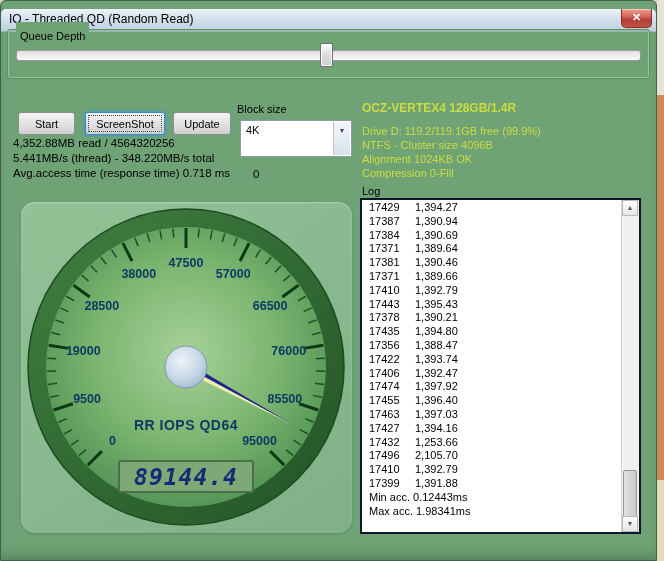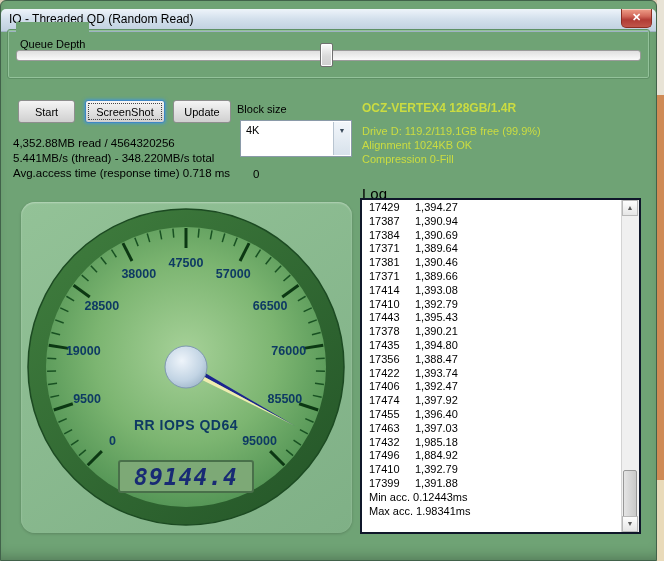--- a/index.html
+++ b/index.html
@@ -14,50 +14,50 @@
     border-radius:5px 5px 0 0;border-bottom:1px solid #9fb2c4;}
   .title-text{position:absolute;left:8px;top:3px;font-size:12px;color:#000;}
   .close-btn{position:absolute;right:4px;top:0;width:31px;height:19px;
     background:linear-gradient(#f0a08a,#d2685a 40%,#b13c35 60%,#c0554a);
     border:1px solid #8c2d22;border-top:none;border-radius:0 0 5px 5px;
     color:#fff;font-size:11px;font-weight:bold;text-align:center;line-height:17px;
     box-shadow:inset 0 1px 0 rgba(255,255,255,.45);box-sizing:border-box;cursor:default;}
 
   .qd-group{position:absolute;left:6px;top:28px;width:643px;height:50px;
     border:1px solid #5e9065;border-radius:3px;box-shadow:inset 0 0 0 1px #93c29a;box-sizing:border-box;}
-  .qd-label{position:absolute;left:8px;top:-8px;background:#6fa375;padding:16px 4px;font-size:11px;color:#000;}
+  .qd-label{position:absolute;left:8px;top:-8px;background:#6fa375;padding:8px 4px;font-size:11px;color:#000;}
   .slider-track{position:absolute;left:8px;right:8px;top:20px;height:9px;
     background:linear-gradient(#e0e0e0,#fafafa);border:1px solid #9b9b9b;border-radius:3px;}
   .slider-thumb{position:absolute;left:312px;top:13px;width:11px;height:22px;
     background:linear-gradient(180deg,#fdfdfd,#dadada 55%,#cfcfcf);
     border:1px solid #707070;border-radius:2px;box-shadow:inset 0 0 0 1px #fff;}
 
   .btn{position:absolute;height:23px;font-size:11px;font-family:"Liberation Sans",sans-serif;
     background:linear-gradient(#f5f5f5,#e4e4e4 45%,#d0d0d0);border:1px solid #8e8e8e;
-    border-radius:3px;color:#000;padding:0;}
+    border-radius:3px;color:#000;padding:0;margin-top:12px;}
   #btn-start{left:17px;top:99px;width:57px;}
   #btn-shot{left:84px;top:99px;width:80px;border-color:#3f87c4;
     box-shadow:0 0 3px 1px rgba(64,150,220,.75);outline:1px dotted #444;outline-offset:-4px;}
   #btn-update{left:172px;top:99px;width:58px;}
 
   .blocksize-label{position:absolute;left:236px;top:102px;font-size:11px;color:#000;}
   .combo{position:absolute;left:239px;top:119px;width:112px;height:37px;background:#fff;
     border:1px solid #8a9aa8;box-sizing:border-box;}
   .combo-value{position:absolute;left:5px;top:3px;font-size:11px;color:#000;}
   .combo-btn{position:absolute;right:1px;top:1px;bottom:1px;width:16px;
     background:linear-gradient(#f2f6fa,#d8e2ec);border-left:1px solid #b8c4d0;
     font-size:7px;color:#3a4a5a;text-align:center;line-height:17px;}
 
   .drive{position:absolute;left:361px;top:100px;color:#cbdc41;font-size:11px;line-height:14px;}
   .drive-title{font-weight:bold;font-size:12px;margin-bottom:9px;}
 
   .stats{position:absolute;left:12px;top:135px;font-size:11.5px;line-height:15px;color:#000;}
   .stat-counter{position:absolute;left:252px;top:167px;font-size:11.5px;color:#000;}
 
-  .log-label{position:absolute;left:361px;top:184px;font-size:15px;color:#000;}
+  .log-label{position:absolute;left:361px;top:184px;font-size:11px;color:#000;}
   .listbox{position:absolute;left:359px;top:197px;width:281px;height:336px;background:#fff;
     border:2px solid #0f172a;box-sizing:border-box;}
   .log-list{position:absolute;left:0;top:0;right:17px;bottom:0;overflow:hidden;
     padding:1px 0 0 7px;font-size:11px;line-height:13.8px;color:#000;}
   .log-iops{display:inline-block;width:46px;}
   .scrollbar{position:absolute;right:0;top:0;bottom:0;width:17px;background:#f0f0f0;border-left:1px solid #d4d4d4;}
   .scroll-btn{position:absolute;left:0;width:16px;height:16px;box-sizing:border-box;
     background:linear-gradient(#fdfdfd,#e6e6e6);border:1px solid #b8b8b8;
     color:#5a5a5a;font-size:7px;text-align:center;line-height:14px;}
   .scroll-up{top:0;}.scroll-down{bottom:0;}
@@ -103,53 +103,54 @@
     <div class="combo">
       <span class="combo-value">4K</span>
       <div class="combo-btn">
         <span>▼</span>
       </div>
     </div>
 
     <div class="drive">
       <div class="drive-title">OCZ-VERTEX4 128GB/1.4R</div>
       <div>Drive D: 119.2/119.1GB free (99.9%)</div>
+      <div>NTFS - Cluster size 4096B</div>
       <div>Alignment 1024KB OK</div>
       <div>Compression 0-Fill</div>
     </div>
 
     <div class="stats">
       <div>4,352.88MB read / 4564320256</div>
       <div>5.441MB/s (thread) - 348.220MB/s total</div>
       <div>Avg.access time (response time) 0.718 ms</div>
     </div>
     <div class="stat-counter">0</div>
 
     <div class="log-label">Log</div>
     <div class="listbox">
       <div class="log-list" id="log-list">
           <div class="log-row"><span class="log-iops">17429</span><span class="log-rate">1,394.27</span></div>
           <div class="log-row"><span class="log-iops">17387</span><span class="log-rate">1,390.94</span></div>
           <div class="log-row"><span class="log-iops">17384</span><span class="log-rate">1,390.69</span></div>
           <div class="log-row"><span class="log-iops">17371</span><span class="log-rate">1,389.64</span></div>
           <div class="log-row"><span class="log-iops">17381</span><span class="log-rate">1,390.46</span></div>
           <div class="log-row"><span class="log-iops">17371</span><span class="log-rate">1,389.66</span></div>
-          <div class="log-row"><span class="log-iops">17414</span><span class="log-rate">1,393.08</span></div>
           <div class="log-row"><span class="log-iops">17410</span><span class="log-rate">1,392.79</span></div>
           <div class="log-row"><span class="log-iops">17443</span><span class="log-rate">1,395.43</span></div>
           <div class="log-row"><span class="log-iops">17378</span><span class="log-rate">1,390.21</span></div>
           <div class="log-row"><span class="log-iops">17435</span><span class="log-rate">1,394.80</span></div>
           <div class="log-row"><span class="log-iops">17356</span><span class="log-rate">1,388.47</span></div>
           <div class="log-row"><span class="log-iops">17422</span><span class="log-rate">1,393.74</span></div>
           <div class="log-row"><span class="log-iops">17406</span><span class="log-rate">1,392.47</span></div>
           <div class="log-row"><span class="log-iops">17474</span><span class="log-rate">1,397.92</span></div>
           <div class="log-row"><span class="log-iops">17455</span><span class="log-rate">1,396.40</span></div>
           <div class="log-row"><span class="log-iops">17463</span><span class="log-rate">1,397.03</span></div>
-          <div class="log-row"><span class="log-iops">17432</span><span class="log-rate">1,985.18</span></div>
-          <div class="log-row"><span class="log-iops">17496</span><span class="log-rate">1,884.92</span></div>
+          <div class="log-row"><span class="log-iops">17427</span><span class="log-rate">1,394.16</span></div>
+          <div class="log-row"><span class="log-iops">17432</span><span class="log-rate">1,253.66</span></div>
+          <div class="log-row"><span class="log-iops">17496</span><span class="log-rate">2,105.70</span></div>
           <div class="log-row"><span class="log-iops">17410</span><span class="log-rate">1,392.79</span></div>
           <div class="log-row"><span class="log-iops">17399</span><span class="log-rate">1,391.88</span></div>
           <div class="log-row">Min acc. 0.12443ms</div>
           <div class="log-row">Max acc. 1.98341ms</div>
         </div>
       <div class="scrollbar">
         <div class="scroll-btn scroll-up">
           <span>▲</span>
         </div>
         <div class="scroll-thumb"></div>

